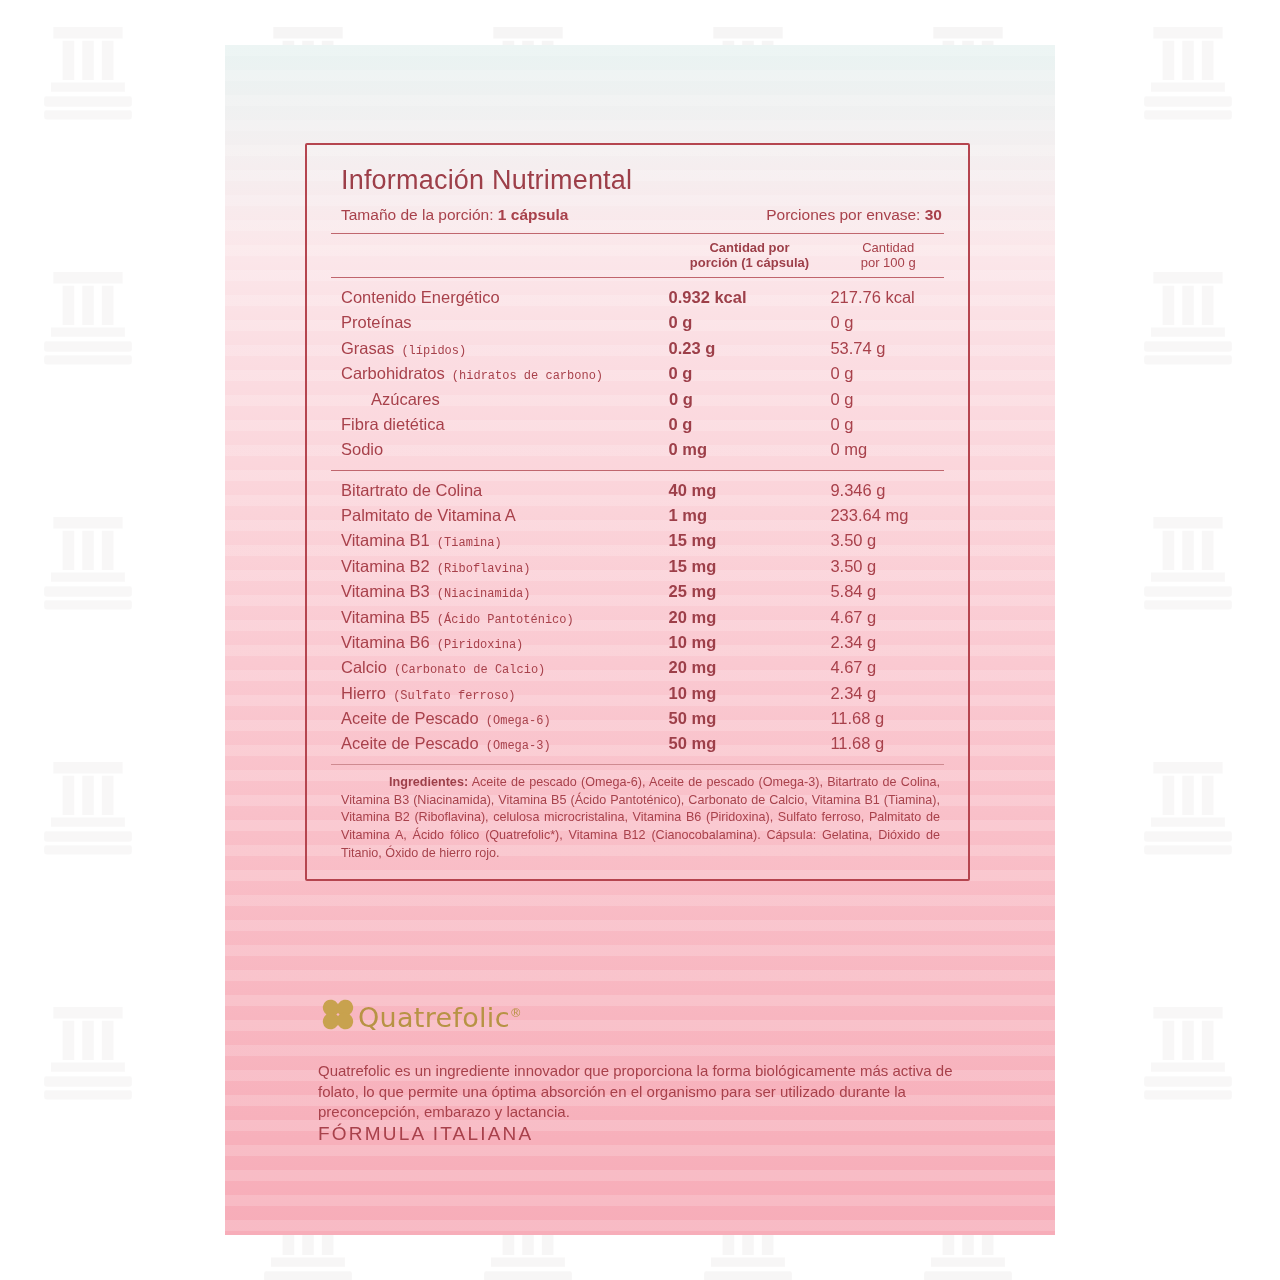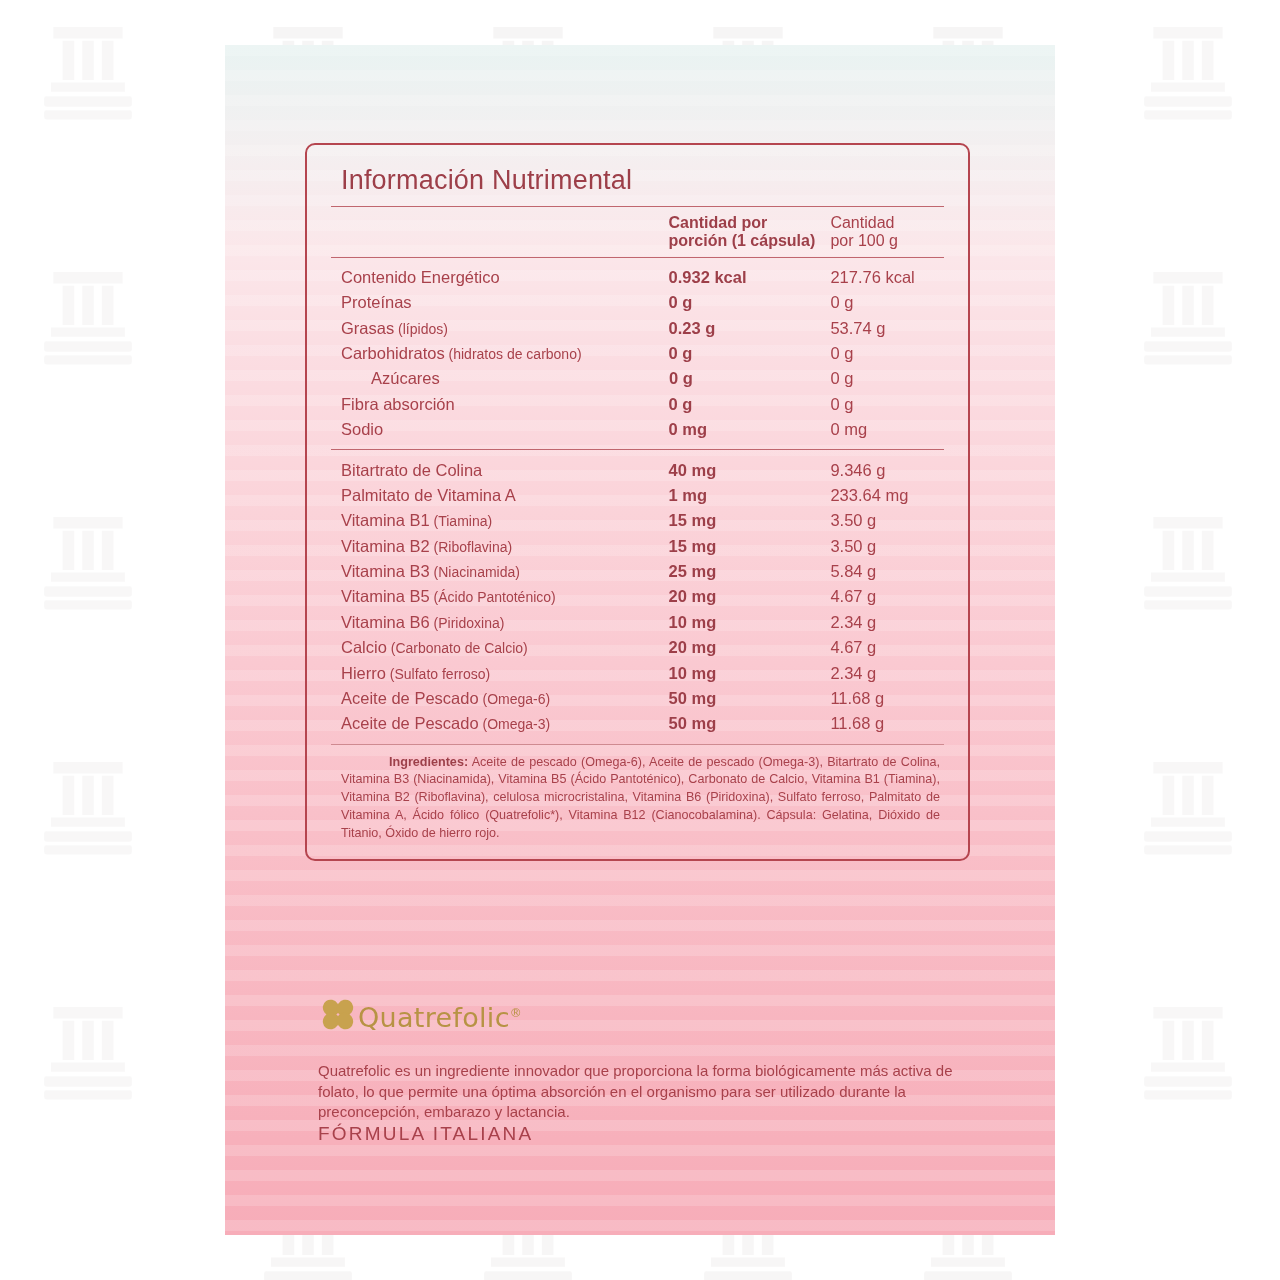--- a/index.html
+++ b/index.html
@@ -68,21 +68,21 @@
   .wm svg { display:block; width:100%; height:100%; }
 
   
   #nutri-card {
     position: absolute;
     left: 305px;
     top: 143px;
     width: 665px;
     box-sizing: border-box;
     border: 2px solid #b5454f;
-    border-radius: 10px;
+    border-radius: 2px;
     background: transparent;
     padding: 18px 22px 14px 22px;
     color: #a8414b;
     z-index: 3;
   }
 
   #nutri-title {
     font-size: 27px;
     color: #9d3f49;
     letter-spacing: .2px;
@@ -103,41 +103,43 @@
     height: 1px;
     background: #c0666e;
     margin: 0 2px;
   }
   .hr.thin { background: #cf8a90; }
 
   
   .col-head {
     display: flex;
     padding: 7px 0 6px 0;
-    font-size: 16px;
+    font-size: 13px;
     line-height: 1.15;
+    text-align: center;
   }
   .cell-name { width: 352px; padding-left: 12px; box-sizing: border-box; }
   .cell-a    { width: 168px; box-sizing: border-box; }
   .cell-b    { width: 120px; box-sizing: border-box; }
 
   .col-head .cell-a { font-weight: bold; color: #9d3f49; }
   .col-head .cell-b { color: #a8414b; }
 
   
   .row {
     display: flex;
     align-items: flex-start;
     font-size: 16.5px;
     padding: 3.2px 0;
     color: #a8414b;
   }
   .row .cell-a { font-weight: bold; color: #9d3f49; }
   .row .sub {
-    font-size: 14px;
+    font-size: 12px;
+    font-family: Liberation Mono, monospace;
   }
   .row.indent .cell-name { padding-left: 42px; }
 
   .group-gap { height: 7px; }
 
   
   #ingredients {
     font-size: 12.6px;
     line-height: 1.42;
     color: #a8414b;
@@ -385,20 +387,30 @@
         </g>
       </svg>
   </div>
 
   <div id="label-panel">
 
     <div id="nutri-card" style="left:80px; top:98px;">
 
       <div id="nutri-title">Información Nutrimental</div>
 
+      <div class="serving-row">
+        <div>
+          <span>Tamaño de la porción:</span>
+          <b>1 cápsula</b>
+        </div>
+        <div>
+          <span>Porciones por envase:</span>
+          <b>30</b>
+        </div>
+      </div>
 
       <div class="hr"></div>
 
       <div class="col-head">
         <div class="cell-name"></div>
         <div class="cell-a">
           <div>Cantidad por</div>
           <div>porción (1 cápsula)</div>
         </div>
         <div class="cell-b">
@@ -430,21 +442,21 @@
         <div class="cell-name"><span>Carbohidratos</span><span class="sub"> (hidratos de carbono)</span></div>
         <div class="cell-a">0 g</div>
         <div class="cell-b">0 g</div>
       </div>
       <div class="row indent">
         <div class="cell-name"><span>Azúcares</span><span class="sub"></span></div>
         <div class="cell-a">0 g</div>
         <div class="cell-b">0 g</div>
       </div>
       <div class="row">
-        <div class="cell-name"><span>Fibra absorción</span><span class="sub"></span></div>
+        <div class="cell-name"><span>Fibra dietética</span><span class="sub"></span></div>
         <div class="cell-a">0 g</div>
         <div class="cell-b">0 g</div>
       </div>
       <div class="row">
         <div class="cell-name"><span>Sodio</span><span class="sub"></span></div>
         <div class="cell-a">0 mg</div>
         <div class="cell-b">0 mg</div>
       </div>
 
       <div class="group-gap"></div>

